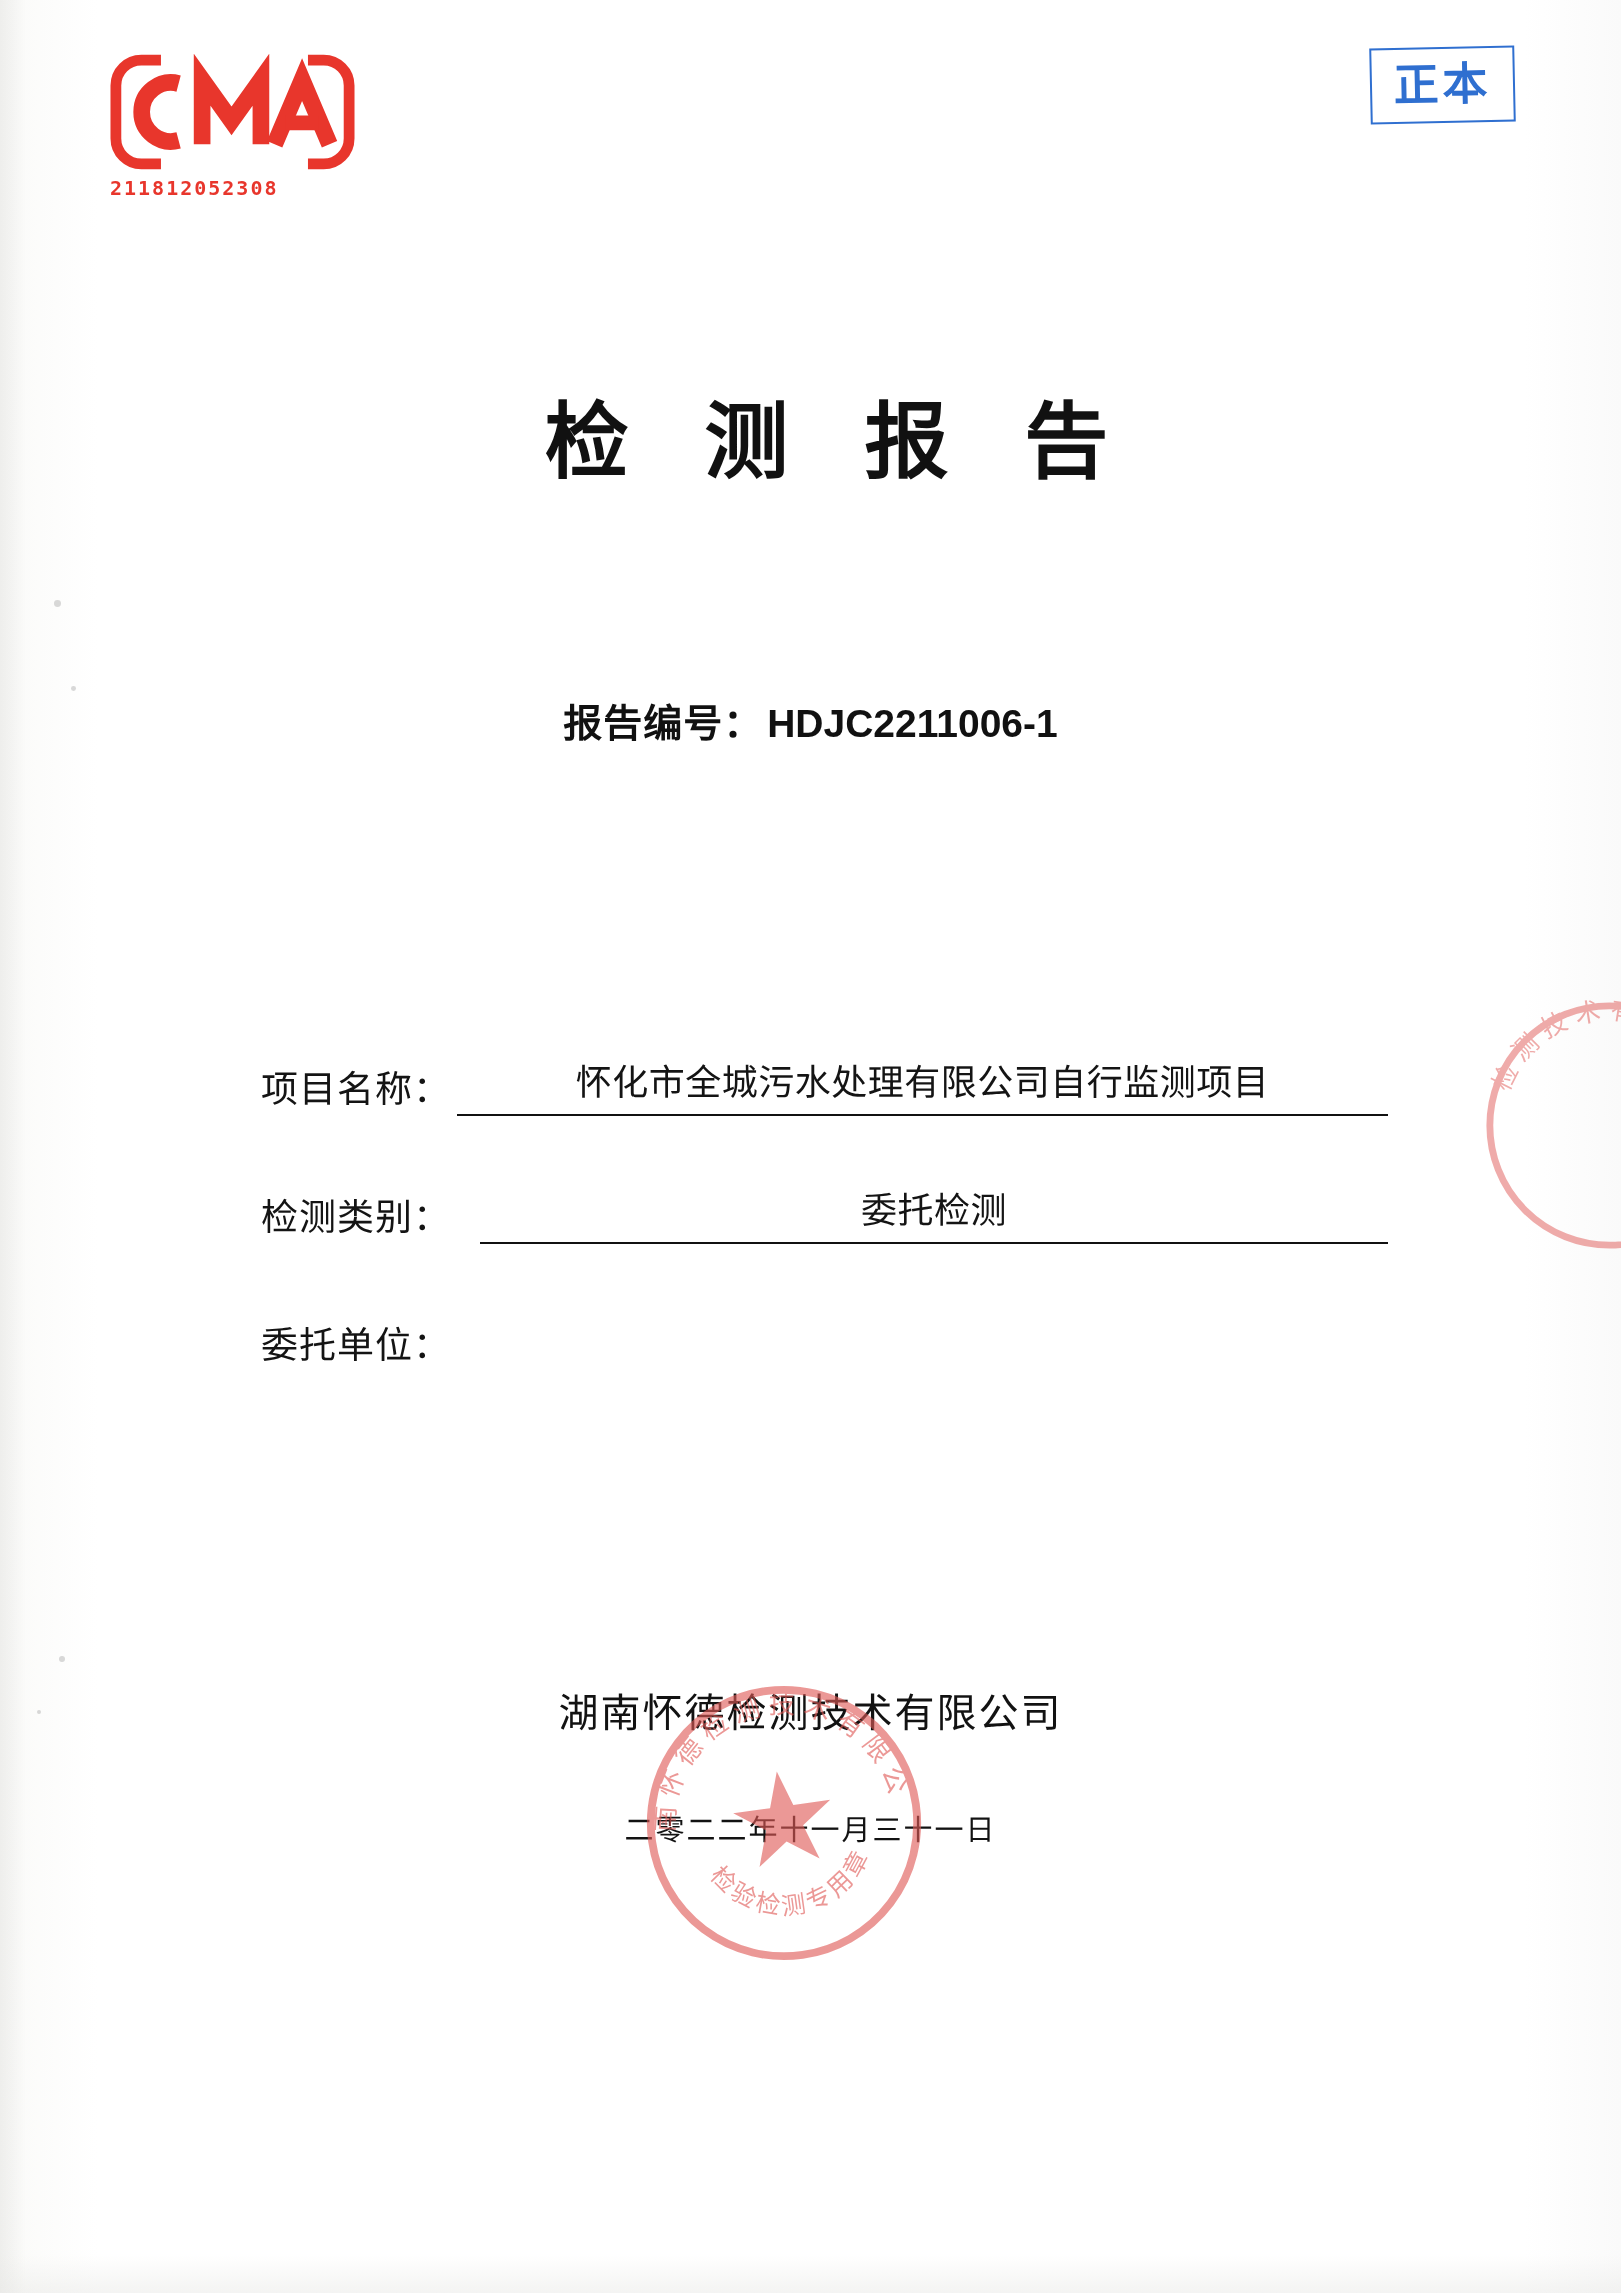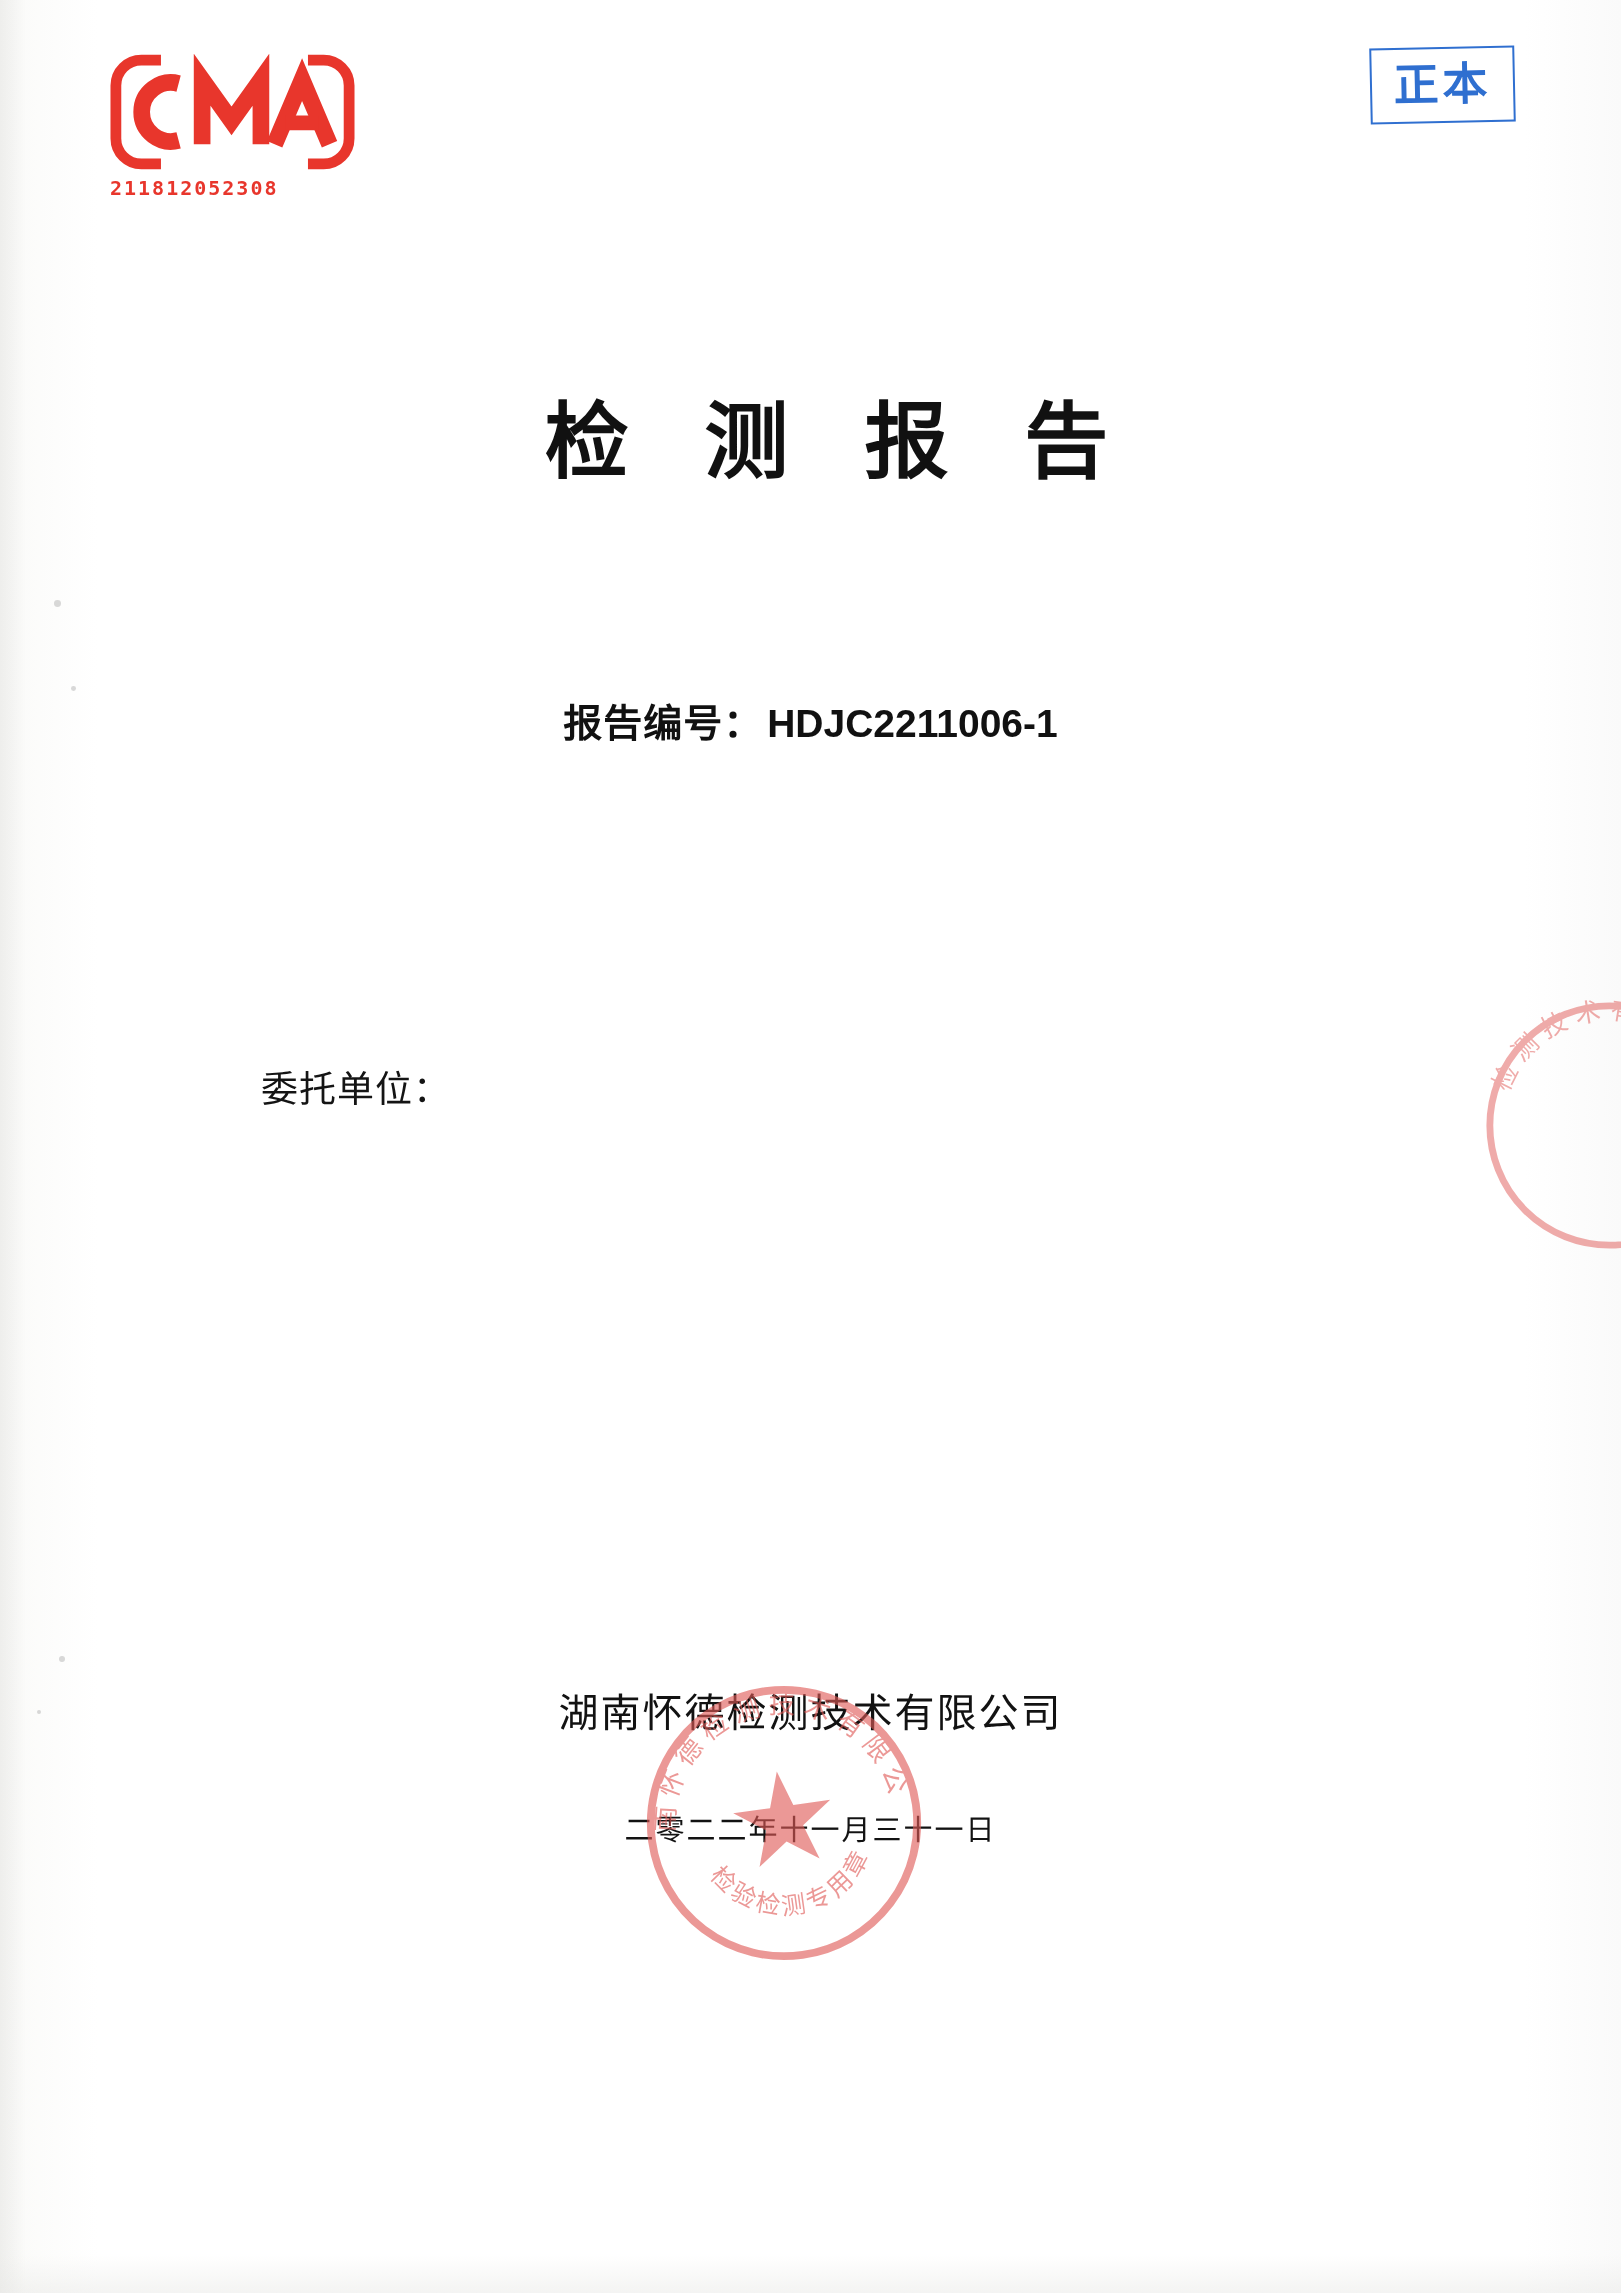--- a/index.html
+++ b/index.html
@@ -250,21 +250,29 @@
 </div>
 
 <div class="doc-title">检 测 报 告</div>
 
 <div class="report-no">
   <span class="label">报告编号：</span><span class="value">HDJC2211006-1</span>
 </div>
 
 <div class="fields">
 
-
+  <div class="field-row r1">
+    <div class="field-label">项目名称：</div>
+    <div class="field-value">怀化市全城污水处理有限公司自行监测项目</div>
+  </div>
+
+  <div class="field-row r2">
+    <div class="field-label">检测类别：</div>
+    <div class="field-value">委托检测</div>
+  </div>
 
   <div class="field-row r3">
     <div class="field-label">委托单位：</div>
   </div>
 
 </div>
 
 <div class="footer">
   <div class="footer-company">湖南怀德检测技术有限公司</div>
   <div class="footer-date">二零二二年十一月三十一日</div>

